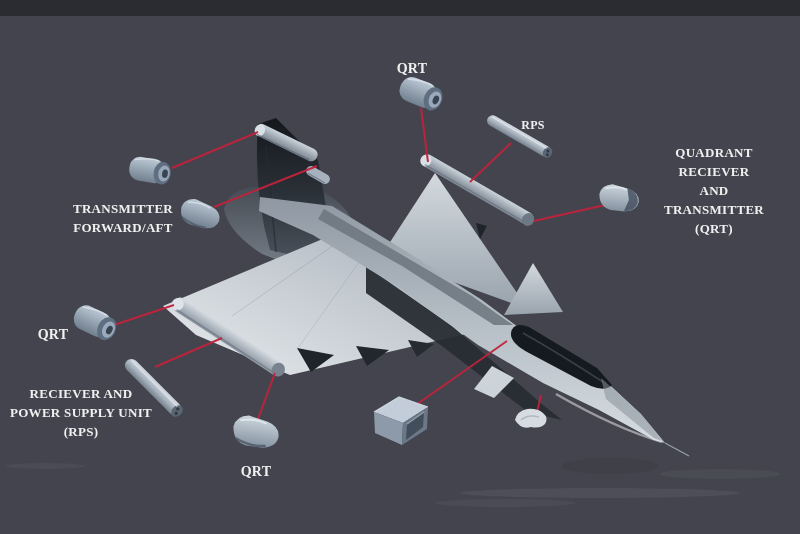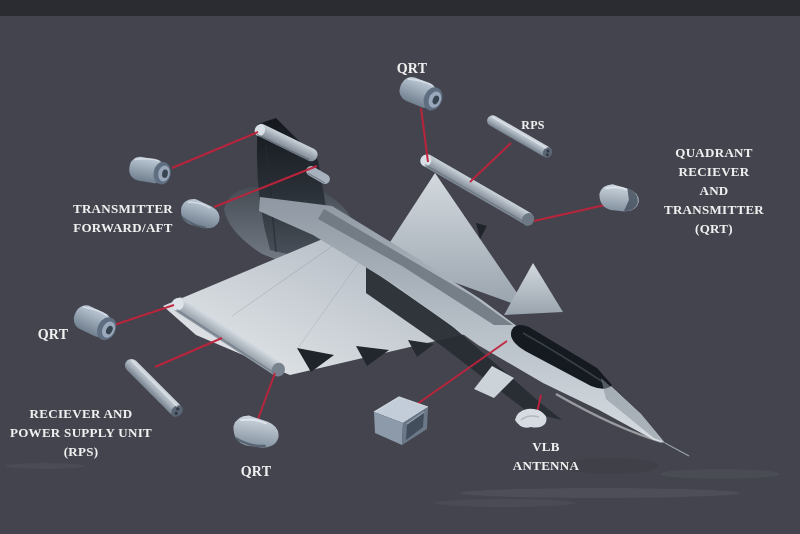--- a/index.html
+++ b/index.html
@@ -233,20 +233,18 @@
 </svg>
 
   <div class="lbl" style="left:412px;top:52px;font-size:14px;">QRT</div>
   <div class="lbl" style="left:533px;top:109px;font-size:12px;">RPS</div>
   <div class="lbl" style="left:714px;top:174px;">QUADRANT RECIEVER
 AND TRANSMITTER
 (QRT)</div>
   <div class="lbl" style="left:123px;top:202px;">TRANSMITTER
 FORWARD/AFT</div>
   <div class="lbl" style="left:53px;top:318px;font-size:14px;">QRT</div>
-  <div class="lbl" style="left:81px;top:416px;">RECIEVER AND
+  <div class="lbl" style="left:81px;top:396px;">RECIEVER AND
 POWER SUPPLY UNIT
 (RPS)</div>
   <div class="lbl" style="left:256px;top:455px;font-size:14px;">QRT</div>
-  <div class="lbl" style="left:546px;top:440px;">VLB
-ANTENNA</div>
 
 </div>
 
 </body></html>

